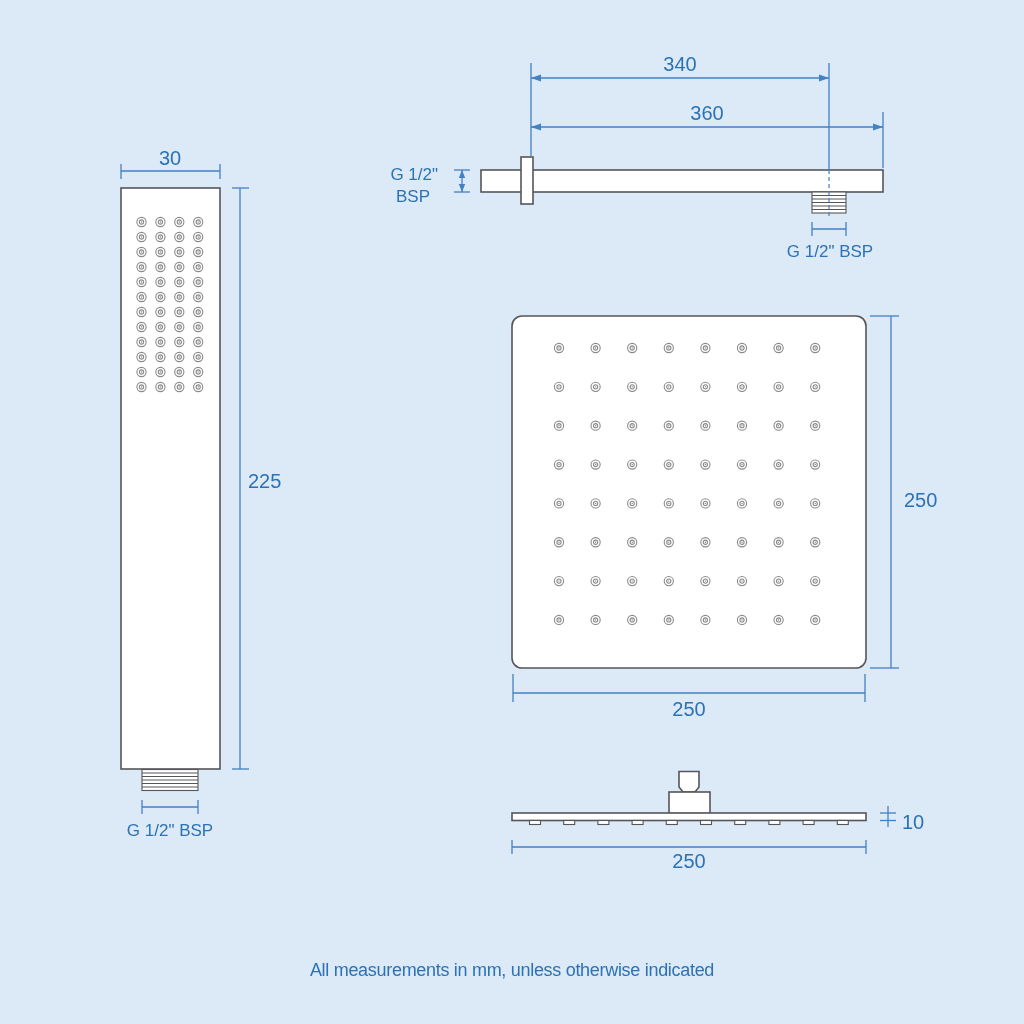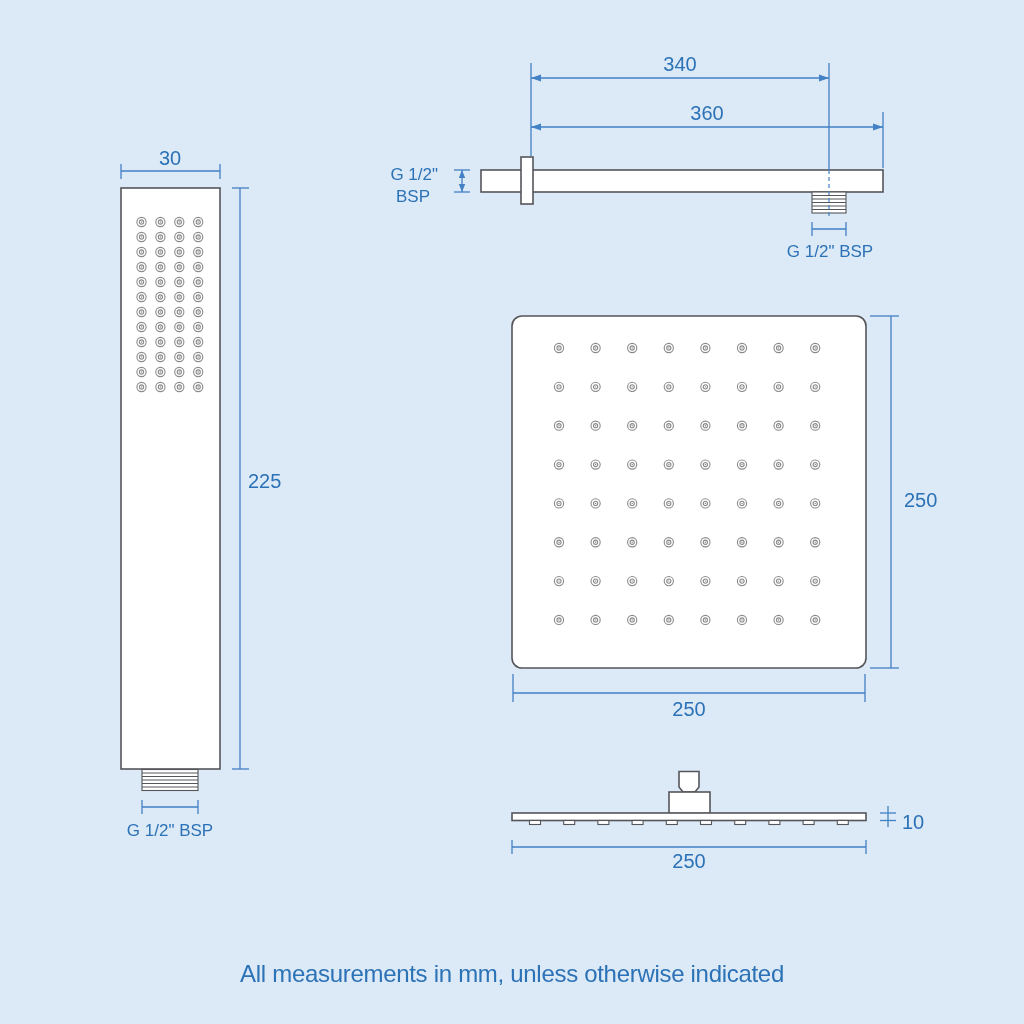--- a/index.html
+++ b/index.html
@@ -19,21 +19,21 @@
   .thin{fill:none;stroke:var(--outline,#55565a);stroke-width:1;}
   .thinfill{fill:#ffffff;stroke:var(--outline,#55565a);stroke-width:1.1;}
   .dim{fill:none;stroke:var(--blue-line,#4281c4);stroke-width:1.3;}
   .dimfill{fill:var(--blue-line,#4281c4);stroke:none;}
   .dash{fill:none;stroke:var(--blue-line,#4281c4);stroke-width:1.2;stroke-dasharray:4 3;}
   .nozzle{fill:none;stroke:var(--nozzle,#8a8a8a);stroke-width:1.1;}
   .nozzle-dot{fill:var(--nozzle,#8a8a8a);stroke:none;}
   #footer{
     position:absolute;left:0;top:960px;width:1024px;
     text-align:center;
-    font-size:24px;letter-spacing:-0.3px;
+    font-size:18px;letter-spacing:-0.3px;
     color:var(--blue-text,#2b72b6);
   }
 </style>
 </head>
 <body>
 
 <div id="canvas" style="--bg: #dce9f6; --blue-text: #2b72b6; --blue-line: #4281c4; --outline: #55565a; --nozzle: #8a8a8a;">
   <svg width="1024" height="1024" viewBox="0 0 1024 1024">
 
     <g>

